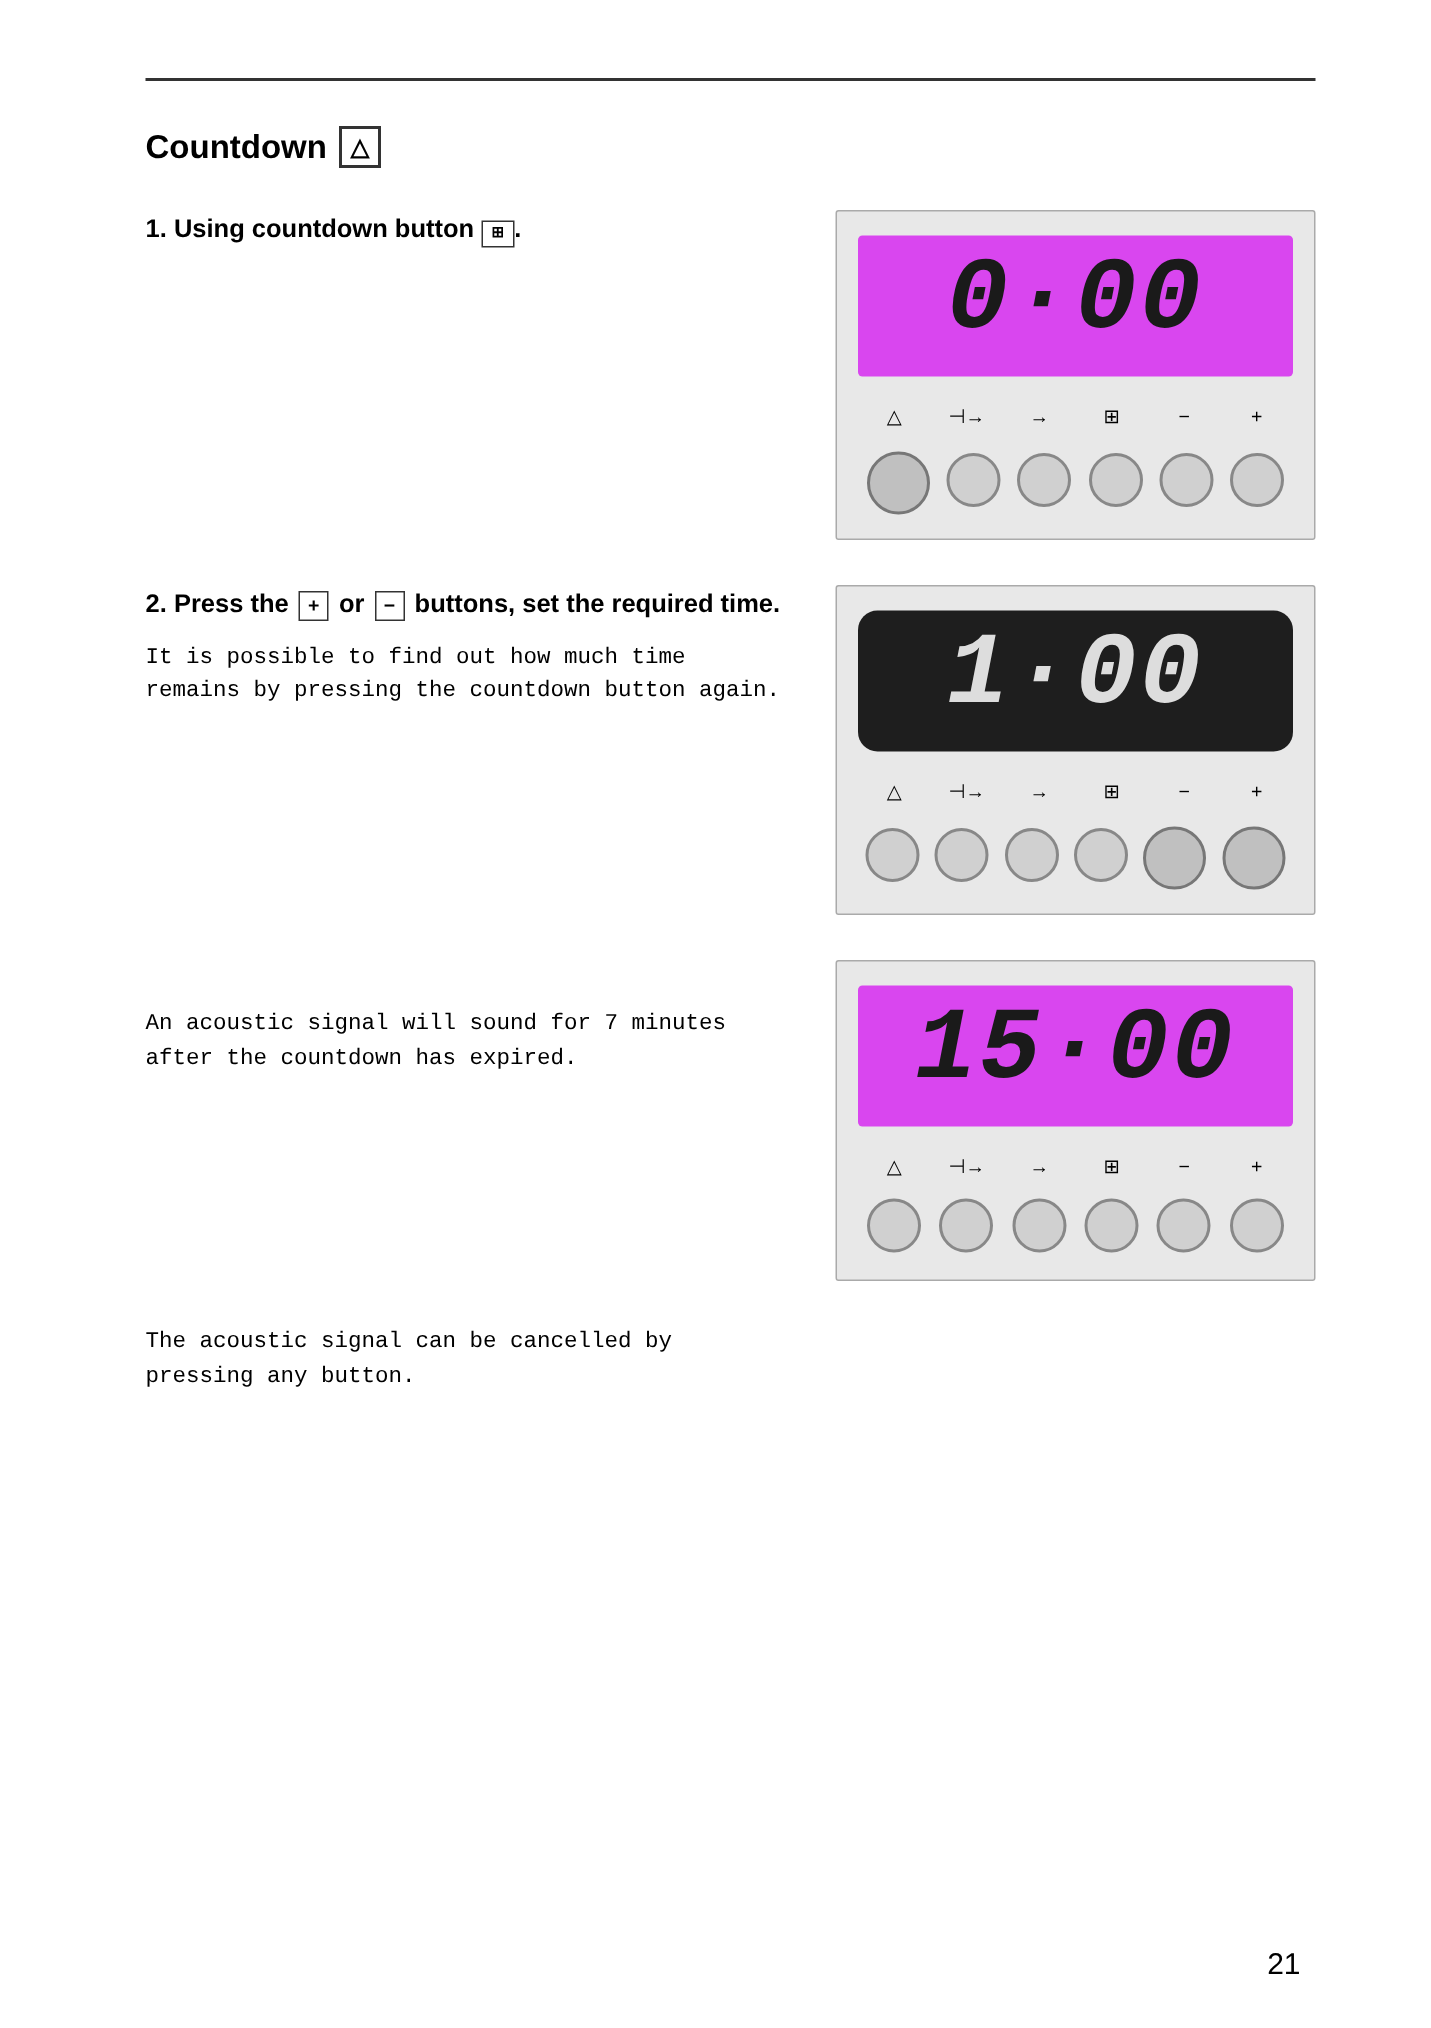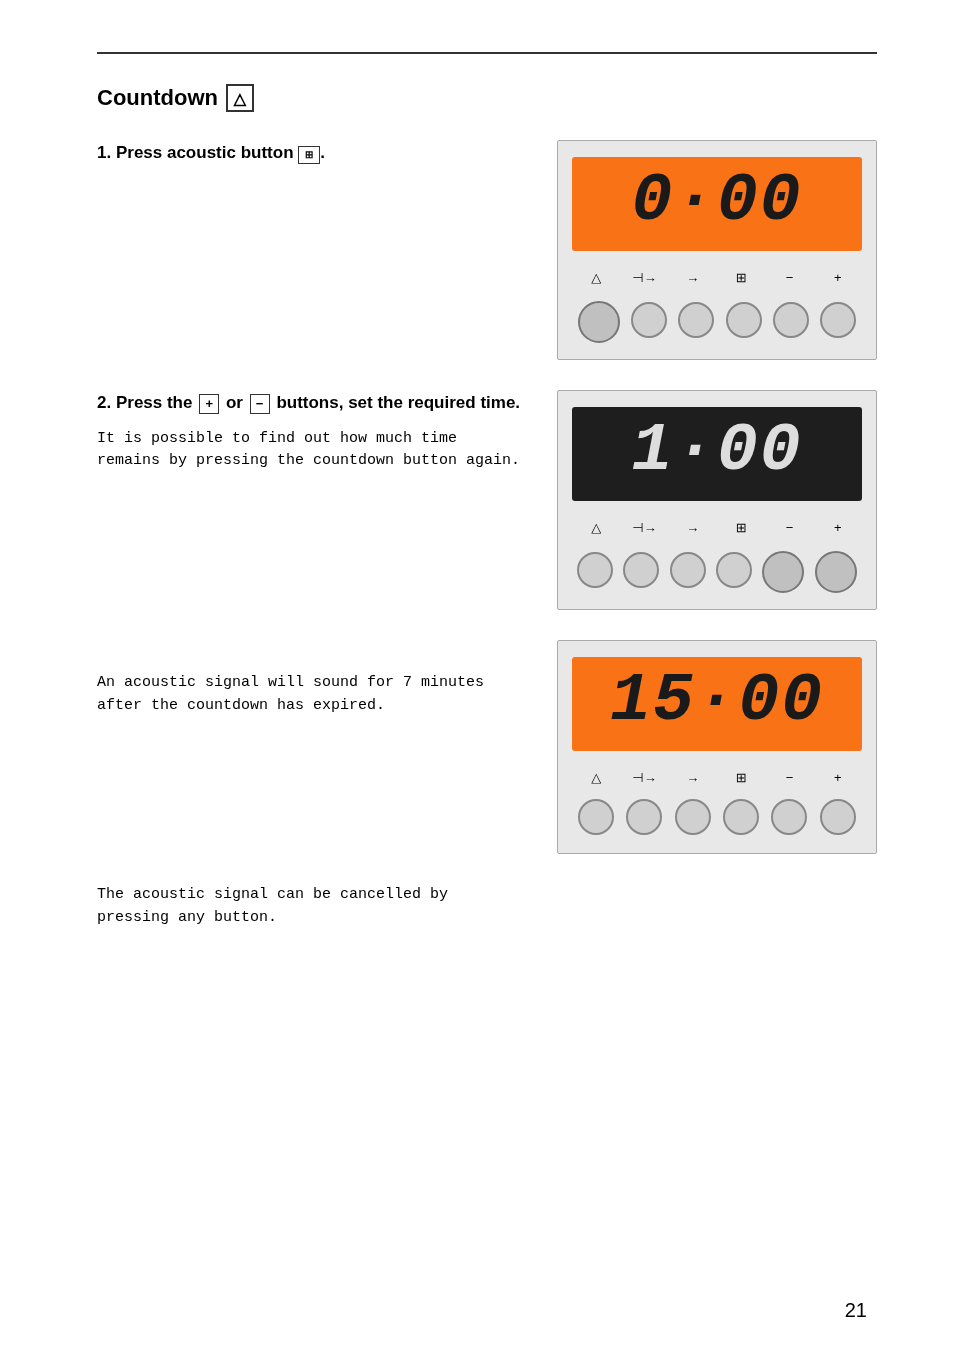--- a/index.html
+++ b/index.html
@@ -176,34 +176,34 @@
       font-size: 68px;
       font-weight: bold;
       font-style: italic;
       letter-spacing: 2px;
       line-height: 1;
       text-align: center;
     }
 
     .dark-display {
       background: #1e1e1e;
-      border-radius: 3px;
+      border-radius: 13px;
       padding: 10px 8px 16px 8px;
       margin-bottom: 12px;
       display: flex;
       align-items: center;
       justify-content: center;
     }
 
     .dark-display .display-text {
       color: #ddd;
     }
 
     .light-display {
-      background: #f97316;
+      background: #d946ef;
       border-radius: 3px;
       padding: 10px 8px 16px 8px;
       margin-bottom: 12px;
       display: flex;
       align-items: center;
       justify-content: center;
     }
 
     .light-display .display-text {
       color: #1a1a1a;
@@ -226,21 +226,21 @@
 
   <div class="section-heading">
     <span>Countdown</span>
     <span class="countdown-icon">△</span>
   </div>
 
   <div class="instruction-row">
     <div class="text-col">
       <div class="step-label">
         <span>1.</span>
-        <span> Press acoustic button </span>
+        <span> Using countdown button </span>
         <span class="countdown-btn-icon">⊞</span>.
       </div>
     </div>
     <div class="right-panels">
       <div class="device-panel">
 
         <div class="light-display">
           <span class="display-text">0·00</span>
         </div>
 

